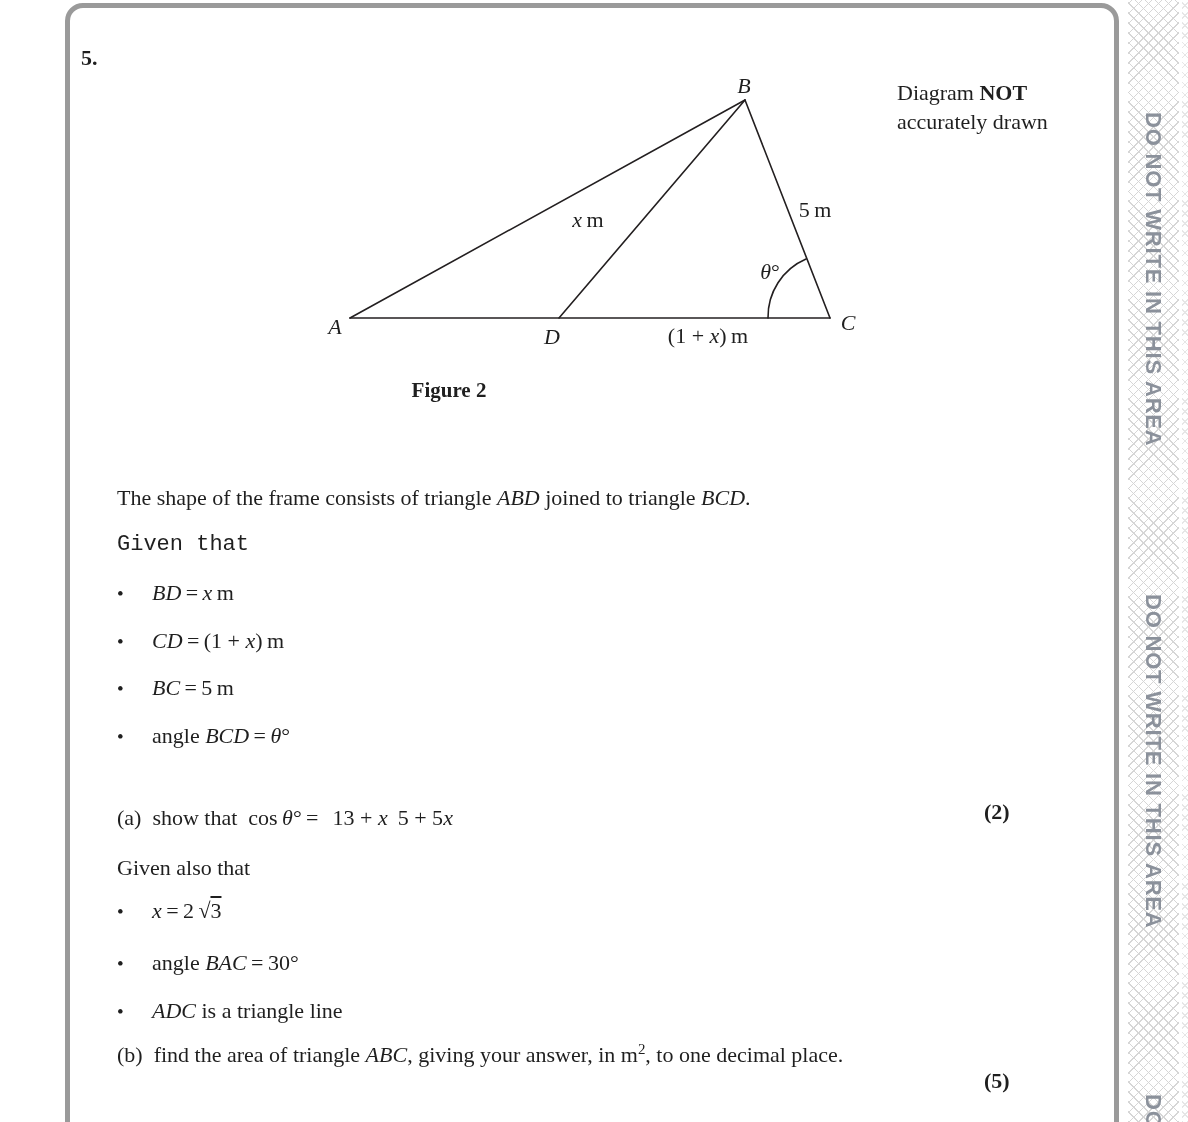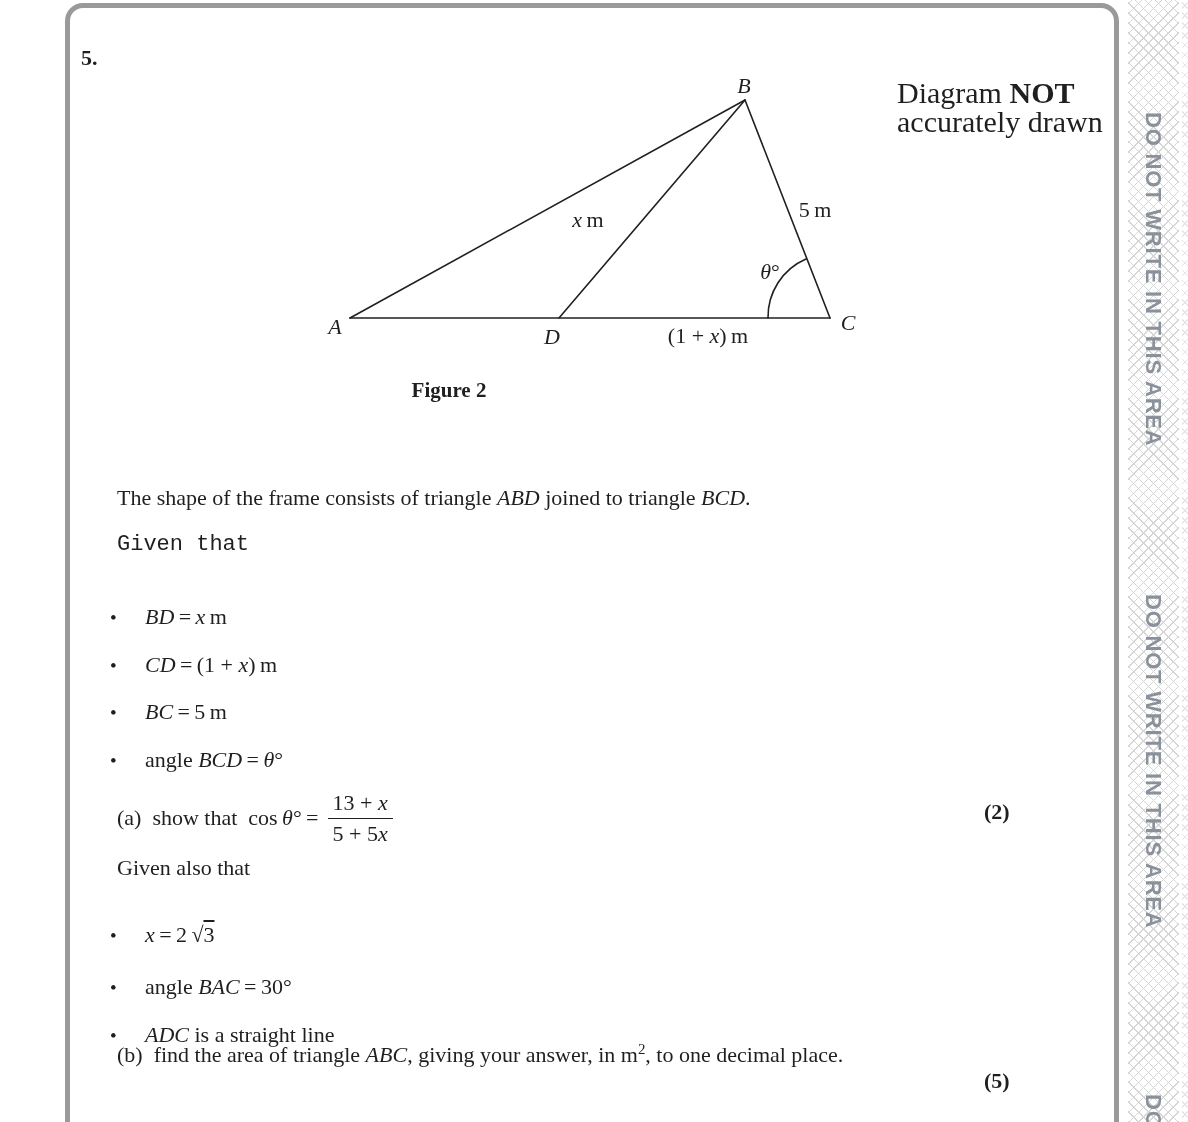--- a/index.html
+++ b/index.html
@@ -27,49 +27,49 @@
   }
   
   .diagram{position:absolute;left:300px;top:70px;width:560px;height:300px;}
   .diagram svg{position:absolute;left:0;top:0;}
   .dlabel{
     position:absolute;transform:translate(-50%,-50%);
     font-size:22px;white-space:nowrap;
   }
   .dnote{
     position:absolute;left:897px;top:78px;
-    font-size:30px;line-height:29px;white-space:nowrap;
+    font-size:22px;line-height:29px;white-space:nowrap;
   }
   .fig-caption{
     position:absolute;left:404px;top:378px;width:90px;
     text-align:center;font-size:21px;font-weight:bold;white-space:nowrap;
   }
   
   .bodyline{
     position:absolute;left:117px;
     font-size:22px;line-height:28px;white-space:nowrap;
   }
-  .bullet-row{position:absolute;left:110px;font-size:22px;line-height:36px;white-space:nowrap;margin-top:20px;}
+  .bullet-row{position:absolute;left:117px;font-size:22px;line-height:28px;white-space:nowrap;}
   .bullet-dot{display:inline-block;width:35px;font-size:19px;}
   .it{font-style:italic;}
   .bold{font-weight:bold;}
   .sup{vertical-align:super;font-size:0.68em;line-height:0;}
   .rad{text-decoration:overline;}
   .marks{
     position:absolute;left:984px;
     font-size:22px;font-weight:bold;
   }
   
   .parta{
     position:absolute;left:117px;top:748px;height:68px;
     display:flex;align-items:center;
     font-size:22px;white-space:nowrap;margin-top:36px;
   }
   .fraction{
-    display:inline-flex;flex-direction:column;align-items:flex-end;
+    display:inline-flex;flex-direction:row;align-items:flex-end;
     margin-left:9px;font-size:22px;line-height:26px;
   }
   .frac-bar{
     align-self:stretch;height:0;
     border-top:1.7px solid #1f1f1f;
     margin:2px 0;
   }
   .frac-num,.frac-den{padding:0 5px;white-space:nowrap;}
   
   .strip{
@@ -153,21 +153,21 @@
 
   <div class="bodyline" style="top:854px;"><span>Given also that</span></div>
 
   <div class="bullet-row" style="top:897px;">
     <span class="bullet-dot">•</span><span><span class="it">x</span><span> = 2 √</span><span class="rad">3</span></span>
   </div>
   <div class="bullet-row" style="top:949px;">
     <span class="bullet-dot">•</span><span><span>angle </span><span class="it">BAC</span><span> = 30°</span></span>
   </div>
   <div class="bullet-row" style="top:997px;">
-    <span class="bullet-dot">•</span><span><span class="it">ADC</span><span> is a straight line</span></span>
+    <span class="bullet-dot">•</span><span><span class="it">ADC</span><span> is a triangle line</span></span>
   </div>
 
   <div class="bodyline" style="top:1041px;"><span>(b)&nbsp; find the area of triangle </span><span class="it">ABC</span><span>, giving your answer, in m</span><span class="sup">2</span><span>, to one decimal place.</span></div>
   <div class="marks" style="top:1068px;">(5)</div>
 
   <div class="strip strip-main"></div>
   <div class="strip strip-edge"></div>
   <div class="strip-text" style="top:112px;">DO NOT WRITE IN THIS AREA</div>
   <div class="strip-text" style="top:594px;">DO NOT WRITE IN THIS AREA</div>
   <div class="strip-text" style="top:1094px;">DO NOT WRITE IN THIS AREA</div>

